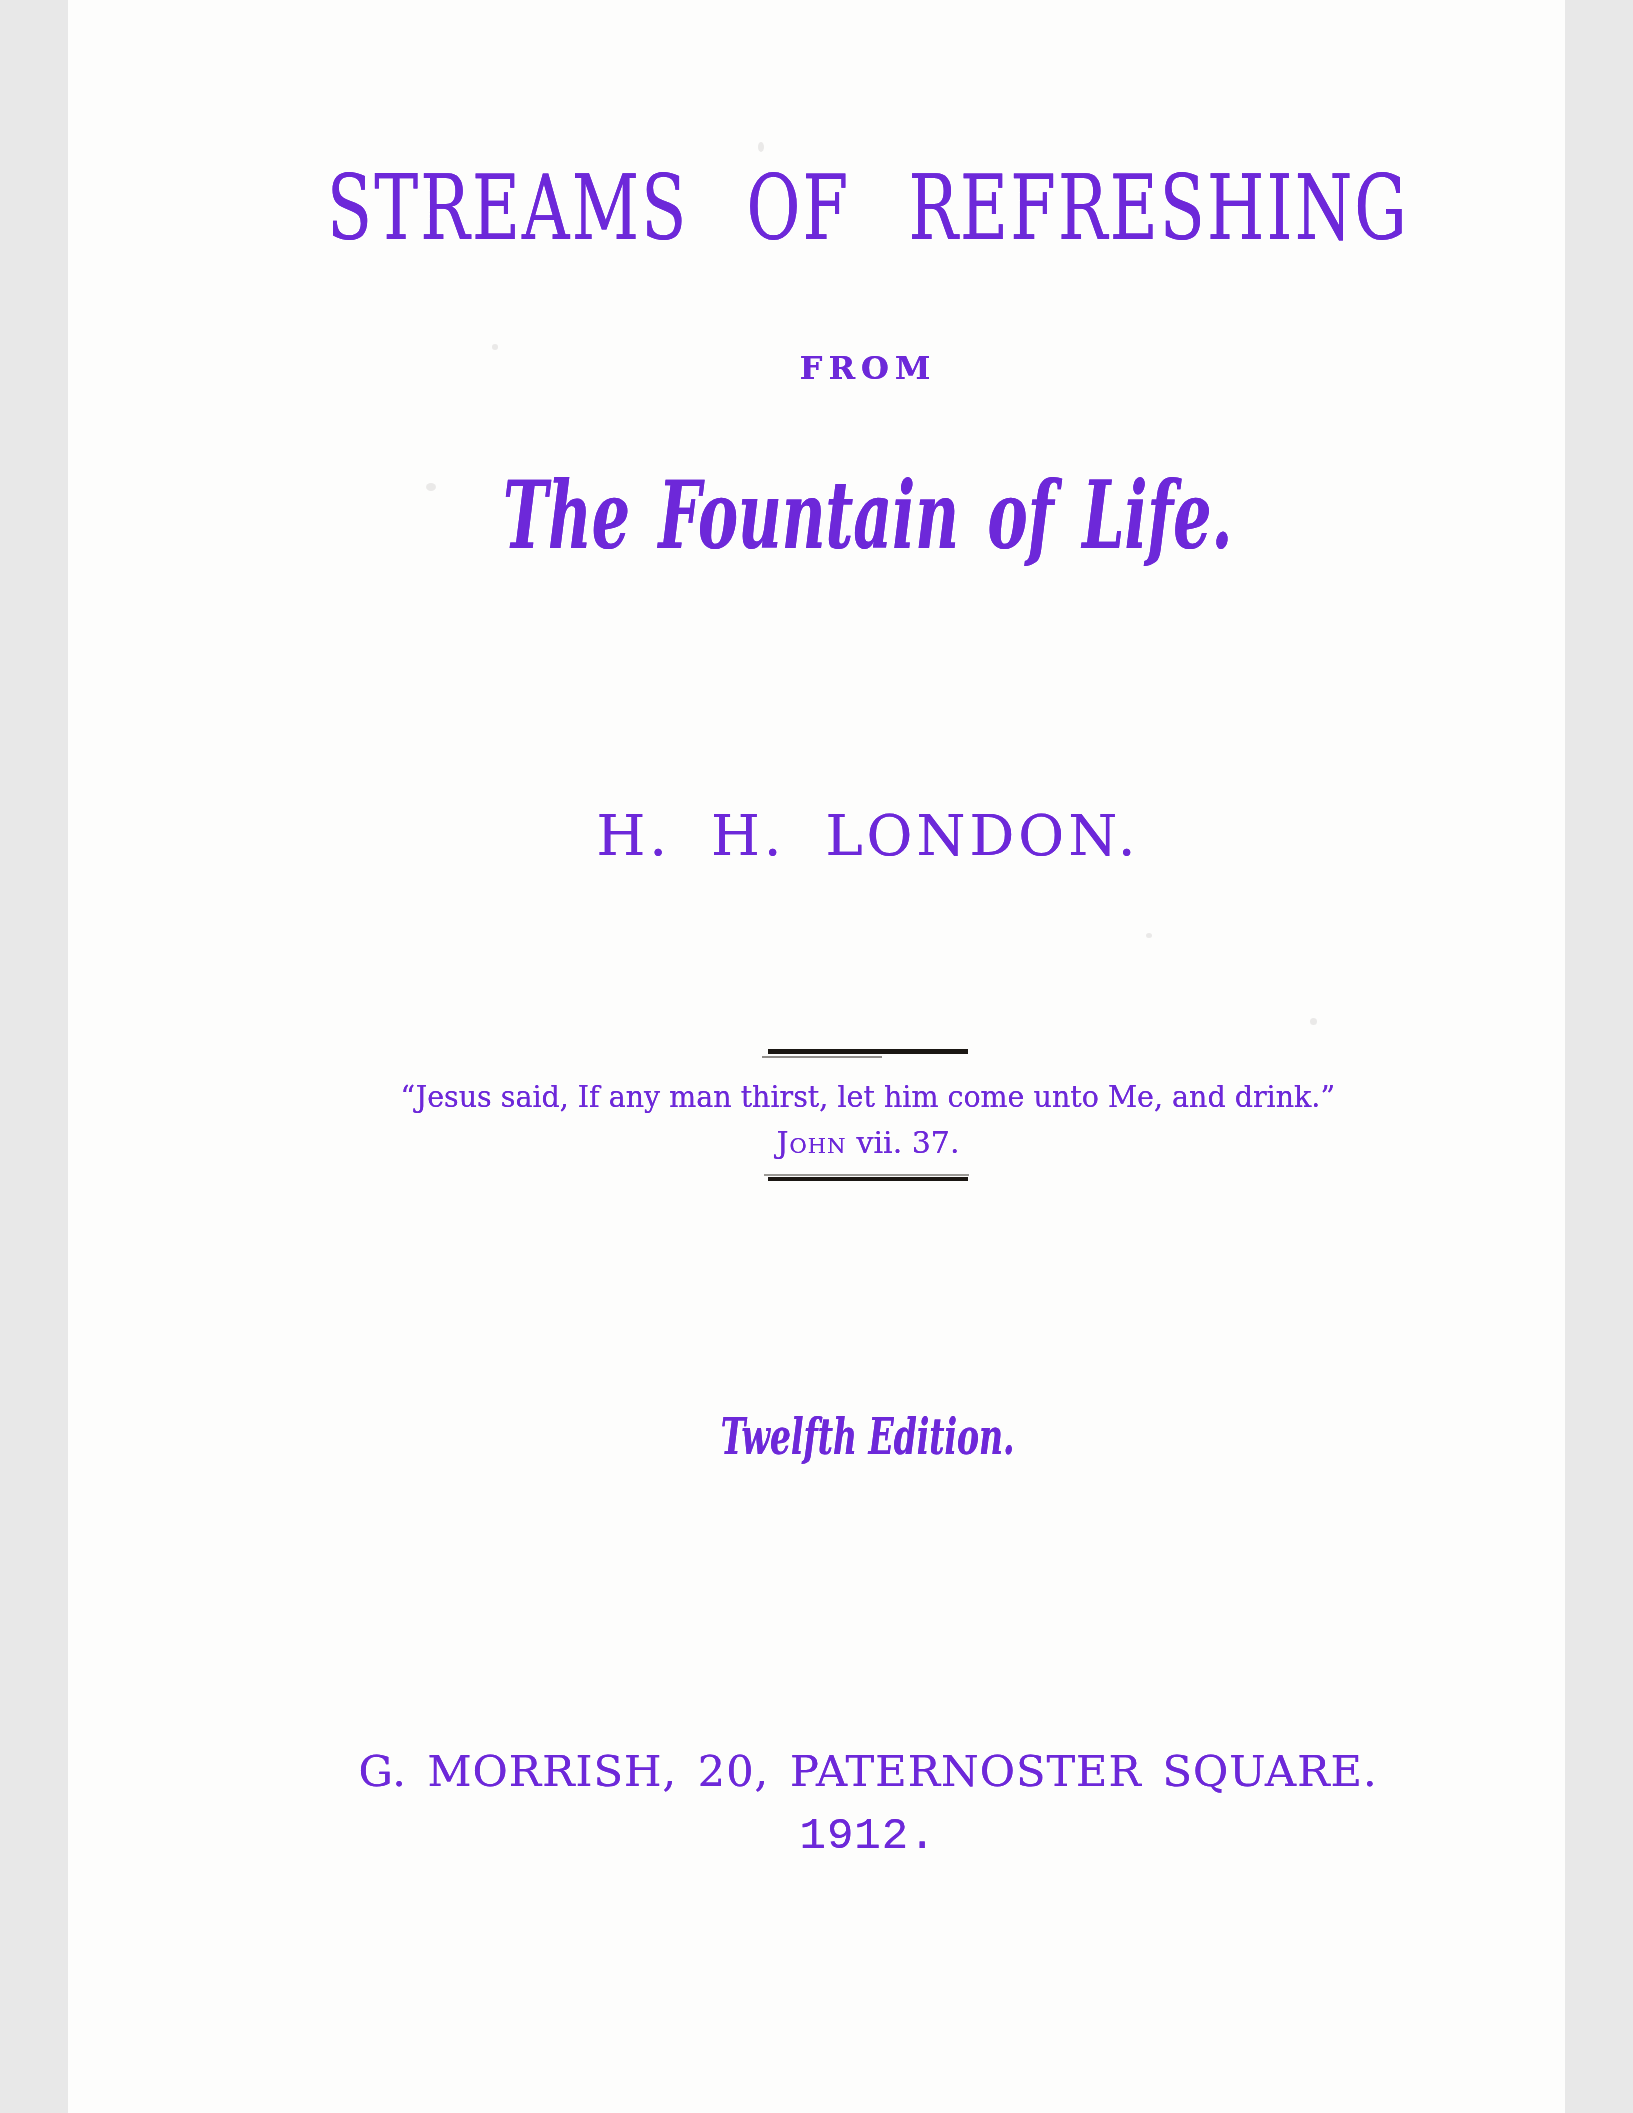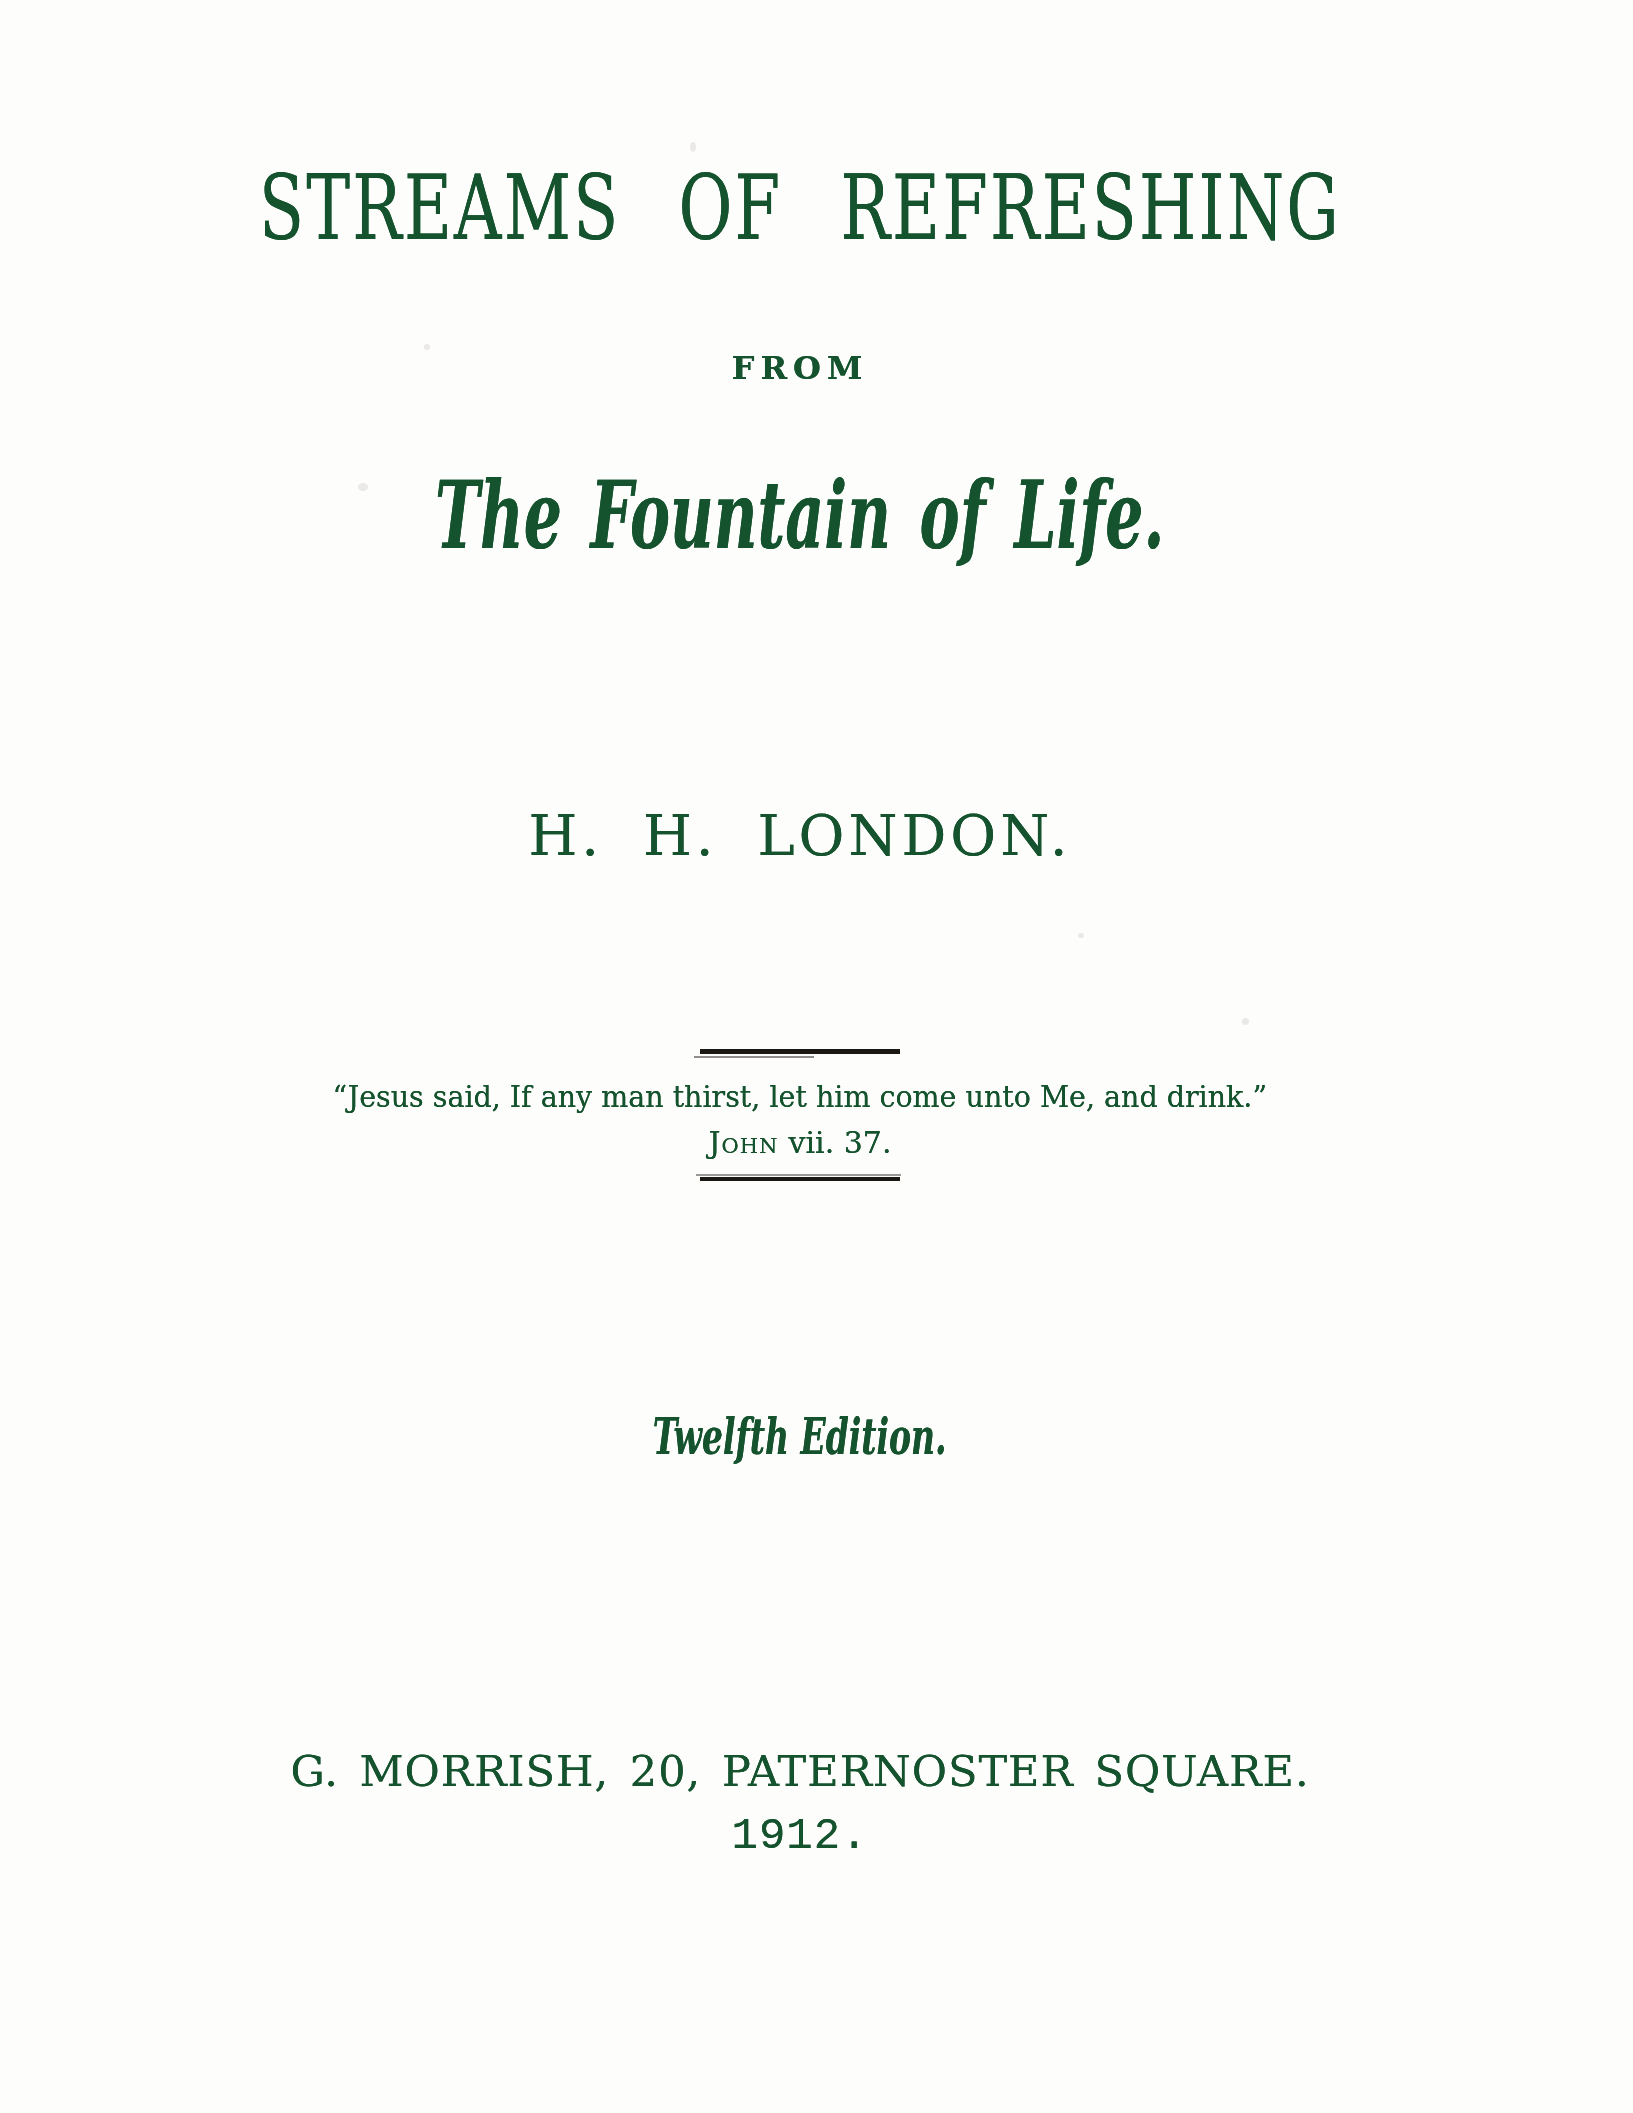--- a/index.html
+++ b/index.html
@@ -2,27 +2,27 @@
 <html><head>
 <meta charset="utf-8">
 <style>
   html, body {
     margin: 0;
     padding: 0;
     background: #e8e8e8;
   }
   .page {
     position: relative;
-    width: 1633px;
+    width: 1497px;
     height: 2113px;
     margin: 0 auto;
     background: #fdfdfc;
     overflow: hidden;
     font-family: "DejaVu Serif", "Liberation Serif", serif;
-    color: #14532d;
+    color: #6d28d9;
   }
   
   .line {
     position: absolute;
     left: 0;
     width: 1600px;
     text-align: center;
     white-space: nowrap;
     line-height: 1;
     text-shadow: 0 0 0.6px currentColor;

